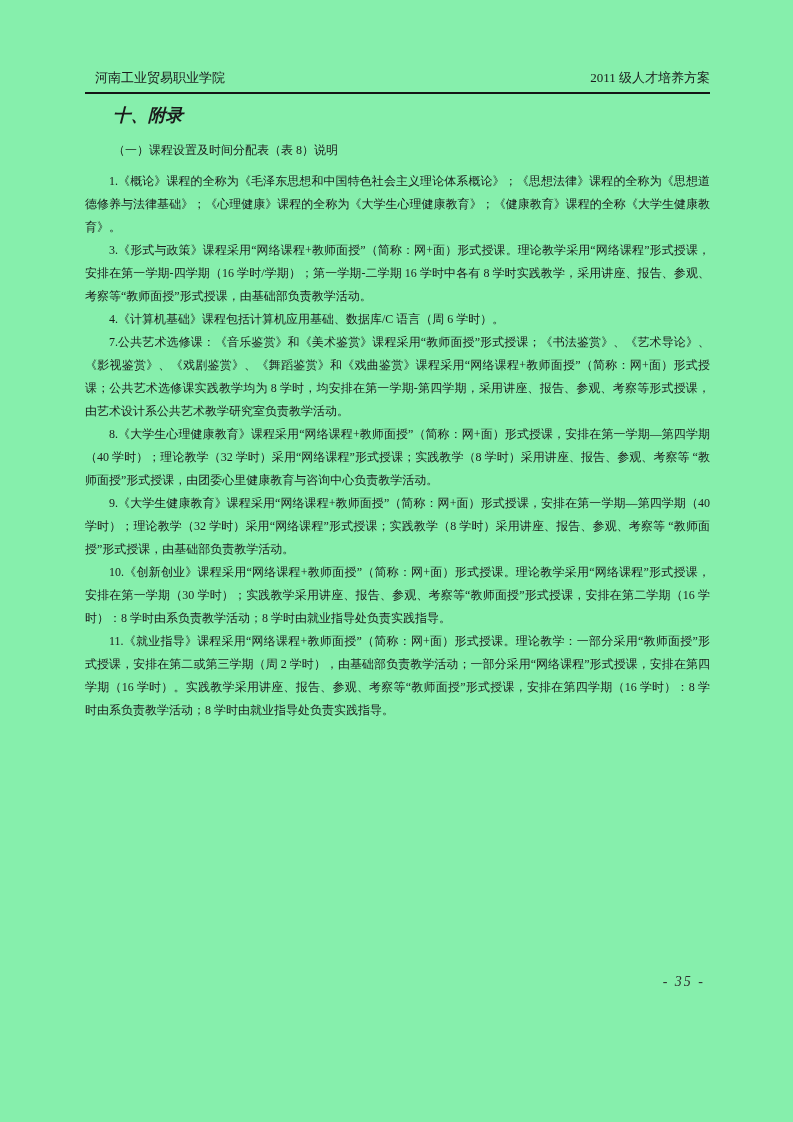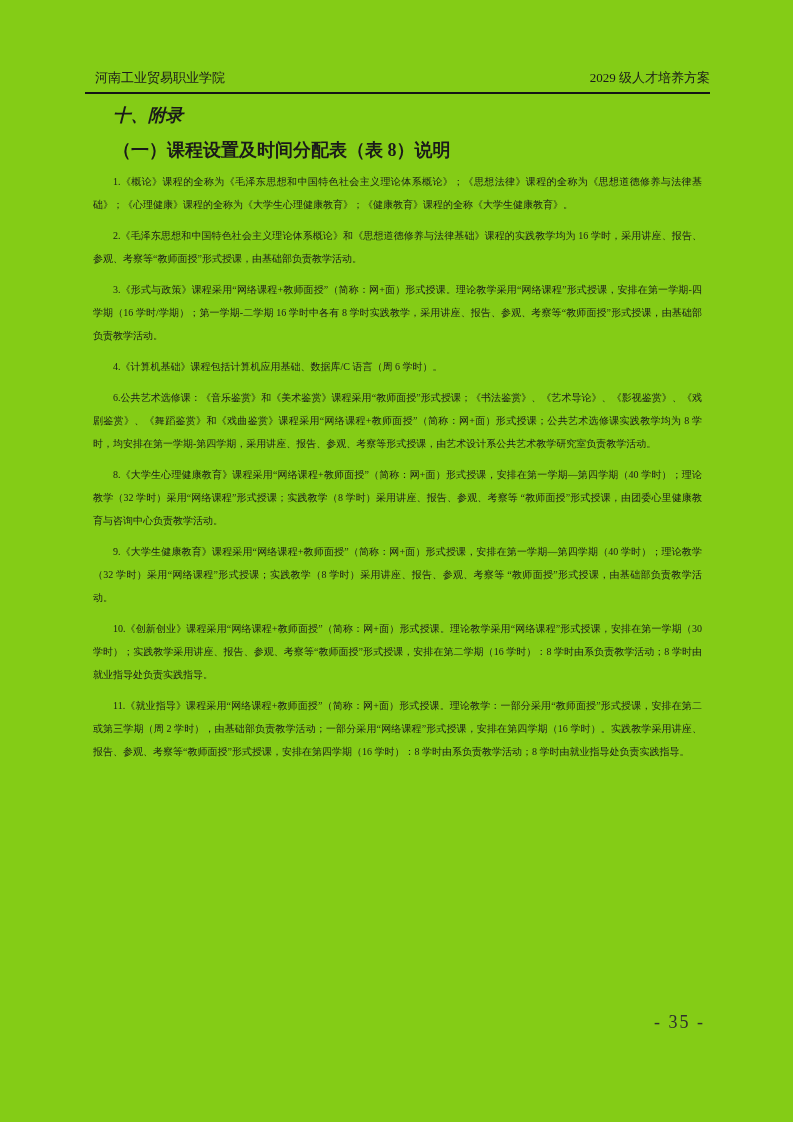--- a/index.html
+++ b/index.html
@@ -6,21 +6,21 @@
     margin: 0;
     padding: 0;
     background: #fdfdfd;
   }
   .page {
     position: relative;
     width: 793px;
     height: 1122px;
     box-sizing: border-box;
     padding: 70px 83px 0 85px;
-    background: #84cc16;
+    background: #86efac;
     color: #1a1a1a;
     font-family: "Liberation Serif", "DejaVu Serif", serif;
     overflow: hidden;
   }
   .header {
     display: flex;
     justify-content: space-between;
     align-items: flex-end;
     font-size: 13px;
     line-height: 16px;
@@ -31,61 +31,61 @@
     margin: 10px 0 0;
     padding-left: 28px;
     font-size: 17.5px;
     line-height: 22px;
     font-weight: bold;
     font-style: italic;
   }
   .subsection-title {
     margin: 13px 0 9px;
     padding-left: 28px;
-    font-size: 18px;
+    font-size: 12px;
     line-height: 22px;
-    font-weight: bold;
+    font-weight: normal;
   }
   .doc-body p {
-    margin: 8px;
-    font-size: 10px;
+    margin: 0;
+    font-size: 12px;
     line-height: 23px;
     text-align: justify;
     text-indent: 2em;
     word-break: break-all;
   }
   .pagenum {
     position: absolute;
-    top: 1012px;
+    top: 974px;
     right: 88px;
-    font-size: 18px;
+    font-size: 14px;
     letter-spacing: 2px;
     color: #2e2e2e;
+    font-style: italic;
   }
 </style>
 </head>
 <body>
 
 <div class="page">
 
   <div class="header">
     <span>河南工业贸易职业学院</span>
-    <span>2029 级人才培养方案</span>
+    <span>2011 级人才培养方案</span>
   </div>
 
   <h1 class="section-title">十、附录</h1>
 
   <h2 class="subsection-title">（一）课程设置及时间分配表（表 8）说明</h2>
 
   <div class="doc-body">
     <p>1.《概论》课程的全称为《毛泽东思想和中国特色社会主义理论体系概论》；《思想法律》课程的全称为《思想道德修养与法律基础》；《心理健康》课程的全称为《大学生心理健康教育》；《健康教育》课程的全称《大学生健康教育》。</p>
-    <p>2.《毛泽东思想和中国特色社会主义理论体系概论》和《思想道德修养与法律基础》课程的实践教学均为 16 学时，采用讲座、报告、参观、考察等“教师面授”形式授课，由基础部负责教学活动。</p>
     <p>3.《形式与政策》课程采用“网络课程+教师面授”（简称：网+面）形式授课。理论教学采用“网络课程”形式授课，安排在第一学期-四学期（16 学时/学期）；第一学期-二学期 16 学时中各有 8 学时实践教学，采用讲座、报告、参观、考察等“教师面授”形式授课，由基础部负责教学活动。</p>
     <p>4.《计算机基础》课程包括计算机应用基础、数据库/C 语言（周 6 学时）。</p>
-    <p>6.公共艺术选修课：《音乐鉴赏》和《美术鉴赏》课程采用“教师面授”形式授课；《书法鉴赏》、《艺术导论》、《影视鉴赏》、《戏剧鉴赏》、《舞蹈鉴赏》和《戏曲鉴赏》课程采用“网络课程+教师面授”（简称：网+面）形式授课；公共艺术选修课实践教学均为 8 学时，均安排在第一学期-第四学期，采用讲座、报告、参观、考察等形式授课，由艺术设计系公共艺术教学研究室负责教学活动。</p>
+    <p>7.公共艺术选修课：《音乐鉴赏》和《美术鉴赏》课程采用“教师面授”形式授课；《书法鉴赏》、《艺术导论》、《影视鉴赏》、《戏剧鉴赏》、《舞蹈鉴赏》和《戏曲鉴赏》课程采用“网络课程+教师面授”（简称：网+面）形式授课；公共艺术选修课实践教学均为 8 学时，均安排在第一学期-第四学期，采用讲座、报告、参观、考察等形式授课，由艺术设计系公共艺术教学研究室负责教学活动。</p>
     <p>8.《大学生心理健康教育》课程采用“网络课程+教师面授”（简称：网+面）形式授课，安排在第一学期—第四学期（40 学时）；理论教学（32 学时）采用“网络课程”形式授课；实践教学（8 学时）采用讲座、报告、参观、考察等 “教师面授”形式授课，由团委心里健康教育与咨询中心负责教学活动。</p>
     <p>9.《大学生健康教育》课程采用“网络课程+教师面授”（简称：网+面）形式授课，安排在第一学期—第四学期（40 学时）；理论教学（32 学时）采用“网络课程”形式授课；实践教学（8 学时）采用讲座、报告、参观、考察等 “教师面授”形式授课，由基础部负责教学活动。</p>
     <p>10.《创新创业》课程采用“网络课程+教师面授”（简称：网+面）形式授课。理论教学采用“网络课程”形式授课，安排在第一学期（30 学时）；实践教学采用讲座、报告、参观、考察等“教师面授”形式授课，安排在第二学期（16 学时）：8 学时由系负责教学活动；8 学时由就业指导处负责实践指导。</p>
     <p>11.《就业指导》课程采用“网络课程+教师面授”（简称：网+面）形式授课。理论教学：一部分采用“教师面授”形式授课，安排在第二或第三学期（周 2 学时），由基础部负责教学活动；一部分采用“网络课程”形式授课，安排在第四学期（16 学时）。实践教学采用讲座、报告、参观、考察等“教师面授”形式授课，安排在第四学期（16 学时）：8 学时由系负责教学活动；8 学时由就业指导处负责实践指导。</p>
   </div>
 
   <div class="pagenum">- 35 -</div>
 
 </div>
 

